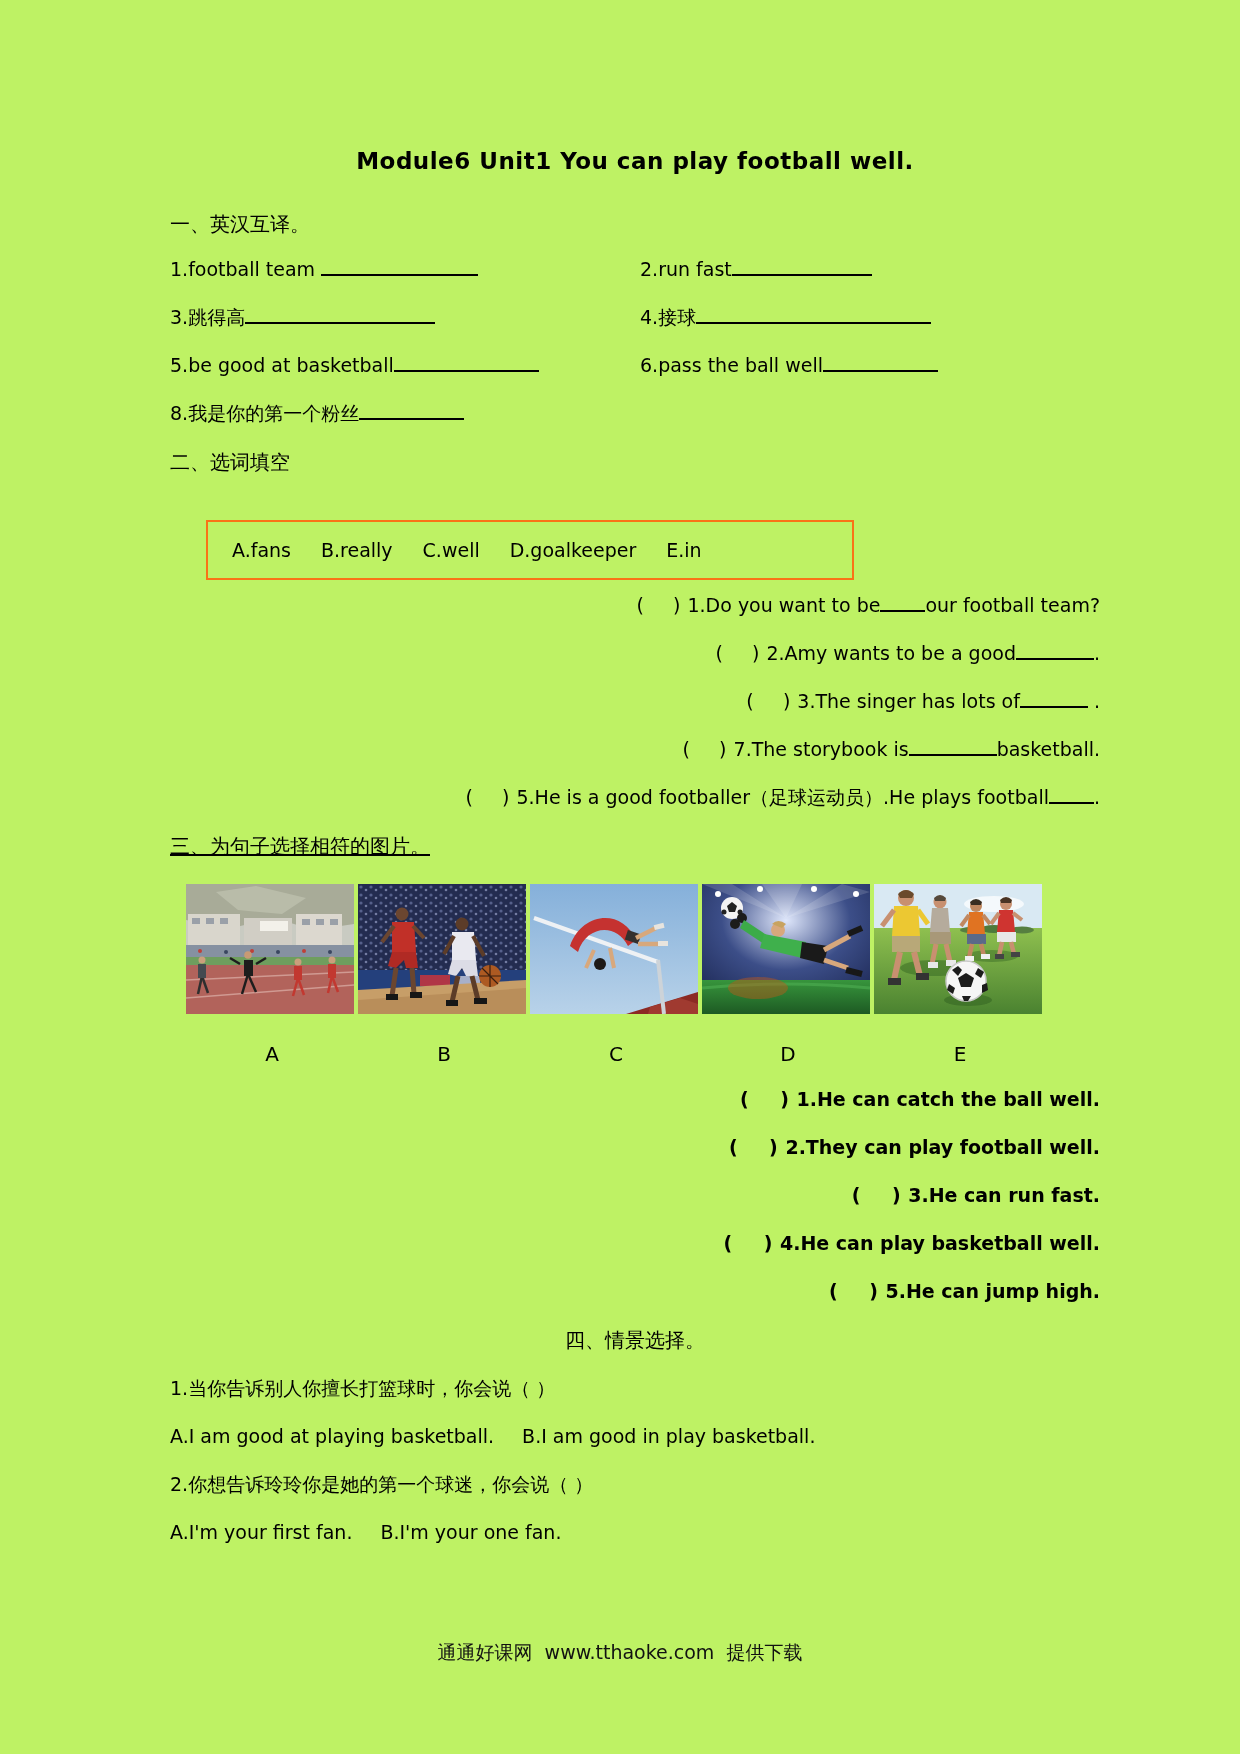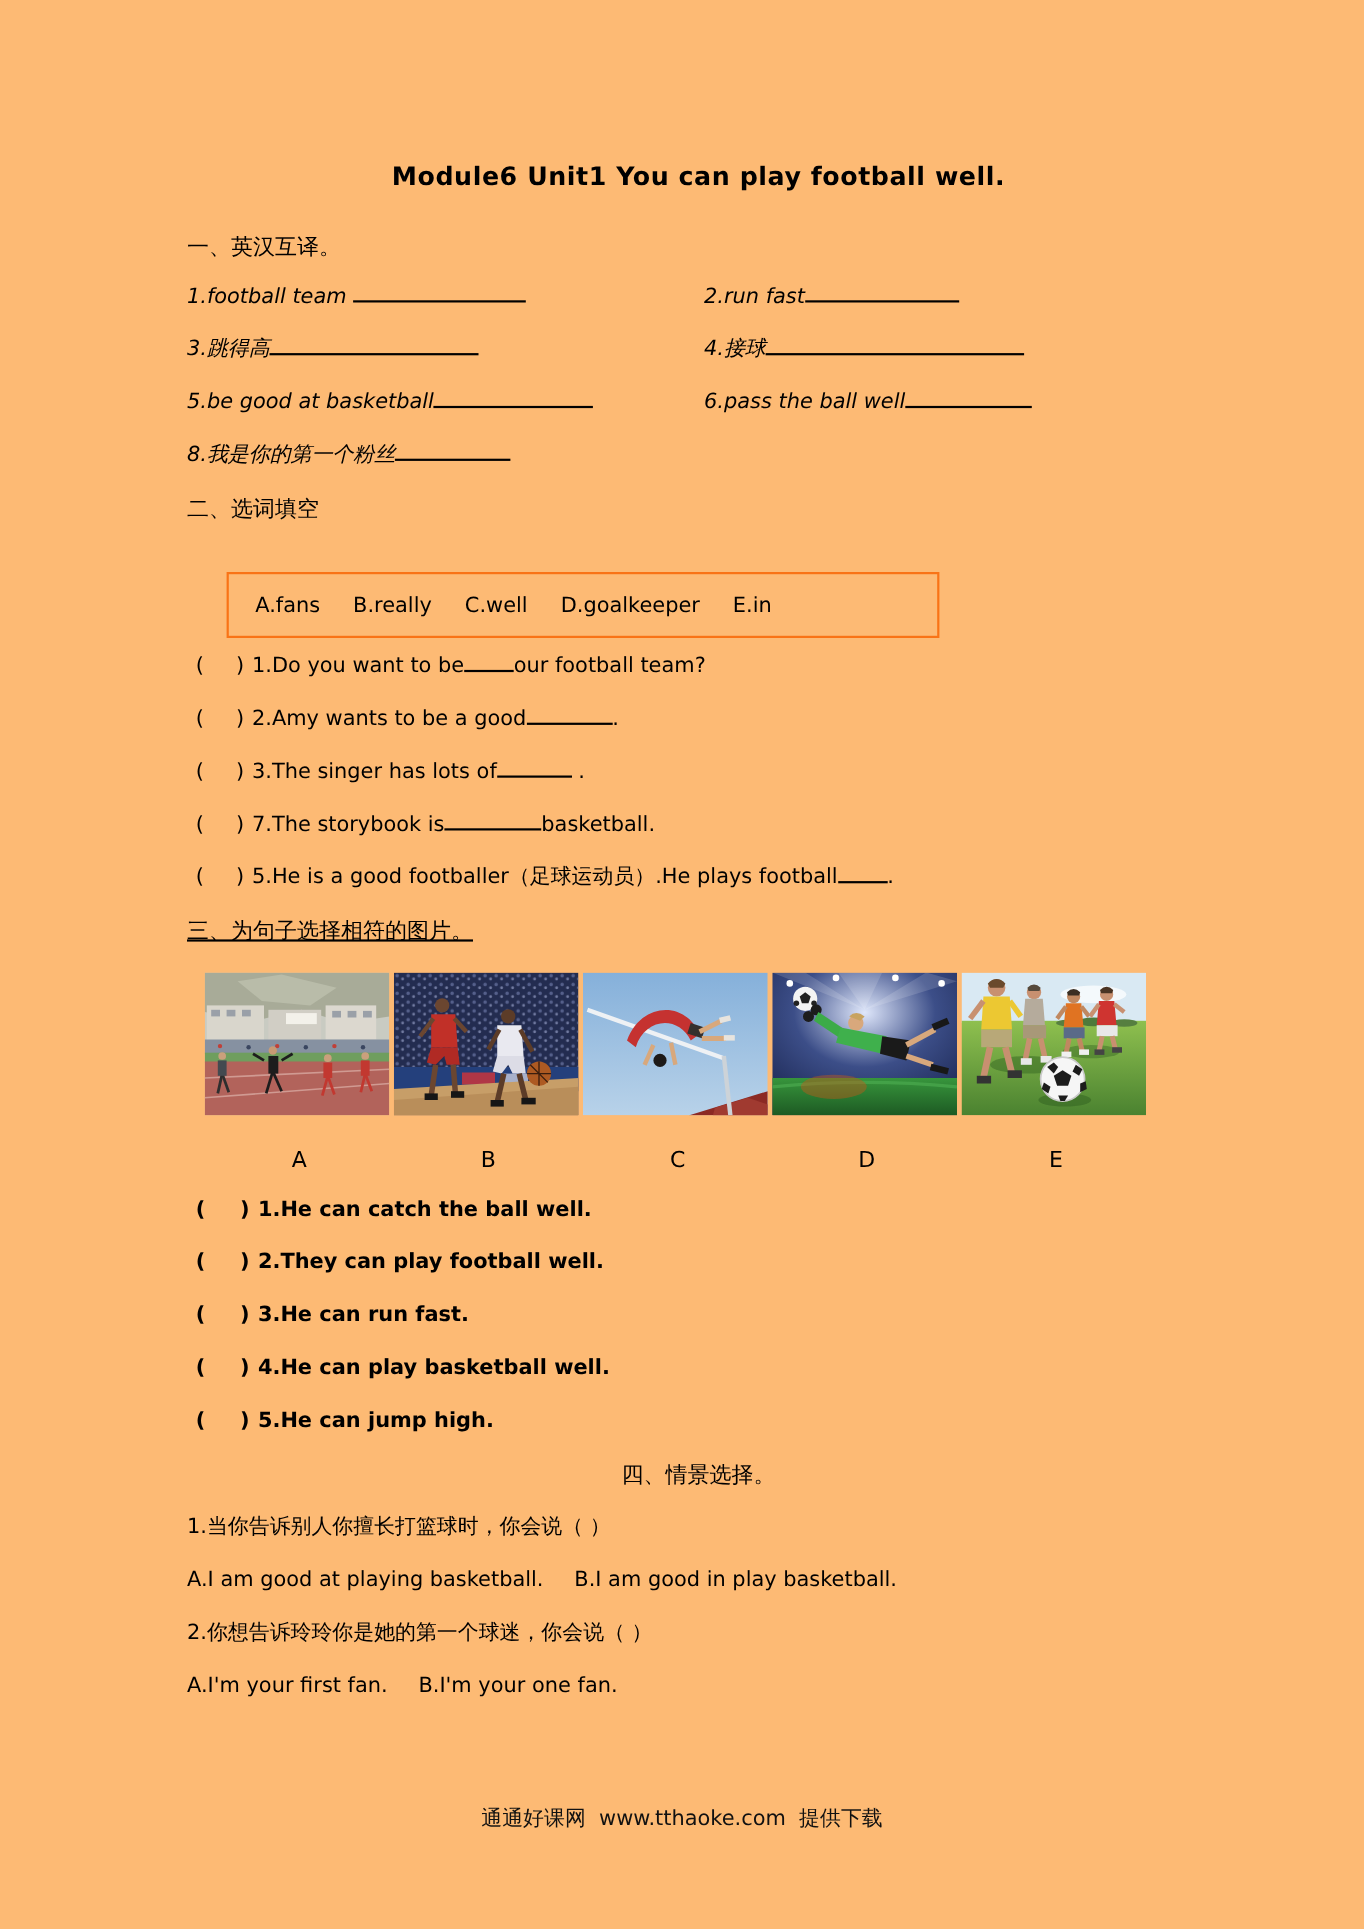--- a/index.html
+++ b/index.html
@@ -1,37 +1,37 @@
 <!DOCTYPE html>
 <html><head>
 <meta charset="utf-8">
 <style>
   * { margin:0; padding:0; box-sizing:border-box; }
   html,body { background:#888; }
   body { width:1240px; margin:0 auto; font-family:"DejaVu Sans","Liberation Sans",sans-serif; color:#000; }
   .page {
-    position:relative; width:1240px; height:1754px; background:#fdba74; overflow:hidden;
+    position:relative; width:1240px; height:1754px; background:#bef264; overflow:hidden;
   }
   .content { padding:0 140px 0 170px; }
   .title { margin-top:148px; text-align:center; font-size:23px; font-weight:bold; letter-spacing:.5px; }
   .s-head { font-size:20px; line-height:24px; }
   .s1-head { margin-top:38px; }
   .s1-rows { margin-top:22px; }
-  .t-row { display:flex; line-height:22px; font-size:19px; margin-bottom:26px;font-style:italic; }
+  .t-row { display:flex; line-height:22px; font-size:19px; margin-bottom:26px; }
   .t-cell-l { width:470px; }
   .t-cell-r { flex:1; }
   .bl { display:inline-block; border-bottom:2px solid #000; height:16px; vertical-align:baseline; }
   .w45{width:45px}.w68{width:68px}.w78{width:78px}.w88{width:88px}.w105{width:105px}
   .w115{width:115px}.w140{width:140px}.w145{width:145px}.w157{width:157px}.w165{width:165px}.w190{width:190px}.w235{width:235px}
   .s2-head { margin-top:8px; }
   .word-bank { margin:46px 0 0 36px; width:648px; height:60px; border:2px solid #f97316;
                display:flex; align-items:center; padding-left:24px; font-size:19px; }
   .word-bank span { margin-right:30px; }
   .q-list { margin-top:14px; }
-  .q-row { margin:0 0 26px 8px; font-size:19px; line-height:22px; }
+  .q-row { margin:0 0 26px 8px; font-size:19px; line-height:22px;text-align:right; }
   .paren { white-space:pre; letter-spacing:1px; }
   .post { white-space:pre; }
   .s3-head { margin-top:15px;text-decoration:underline; }
   .pic-strip { margin:26px 0 0 16px; display:flex; gap:4px; }
   .pic { width:168px; height:130px; overflow:hidden; }
   .pic svg { display:block; }
   .pic-letters { margin:28px 0 0 16px; display:flex; }
   .pic-letters div { width:172px; text-align:center; font-size:20px; line-height:24px; }
   .s3-qs { margin-top:22px;font-weight:bold; }
   .s4-head { margin-top:6px;text-align:center; }

